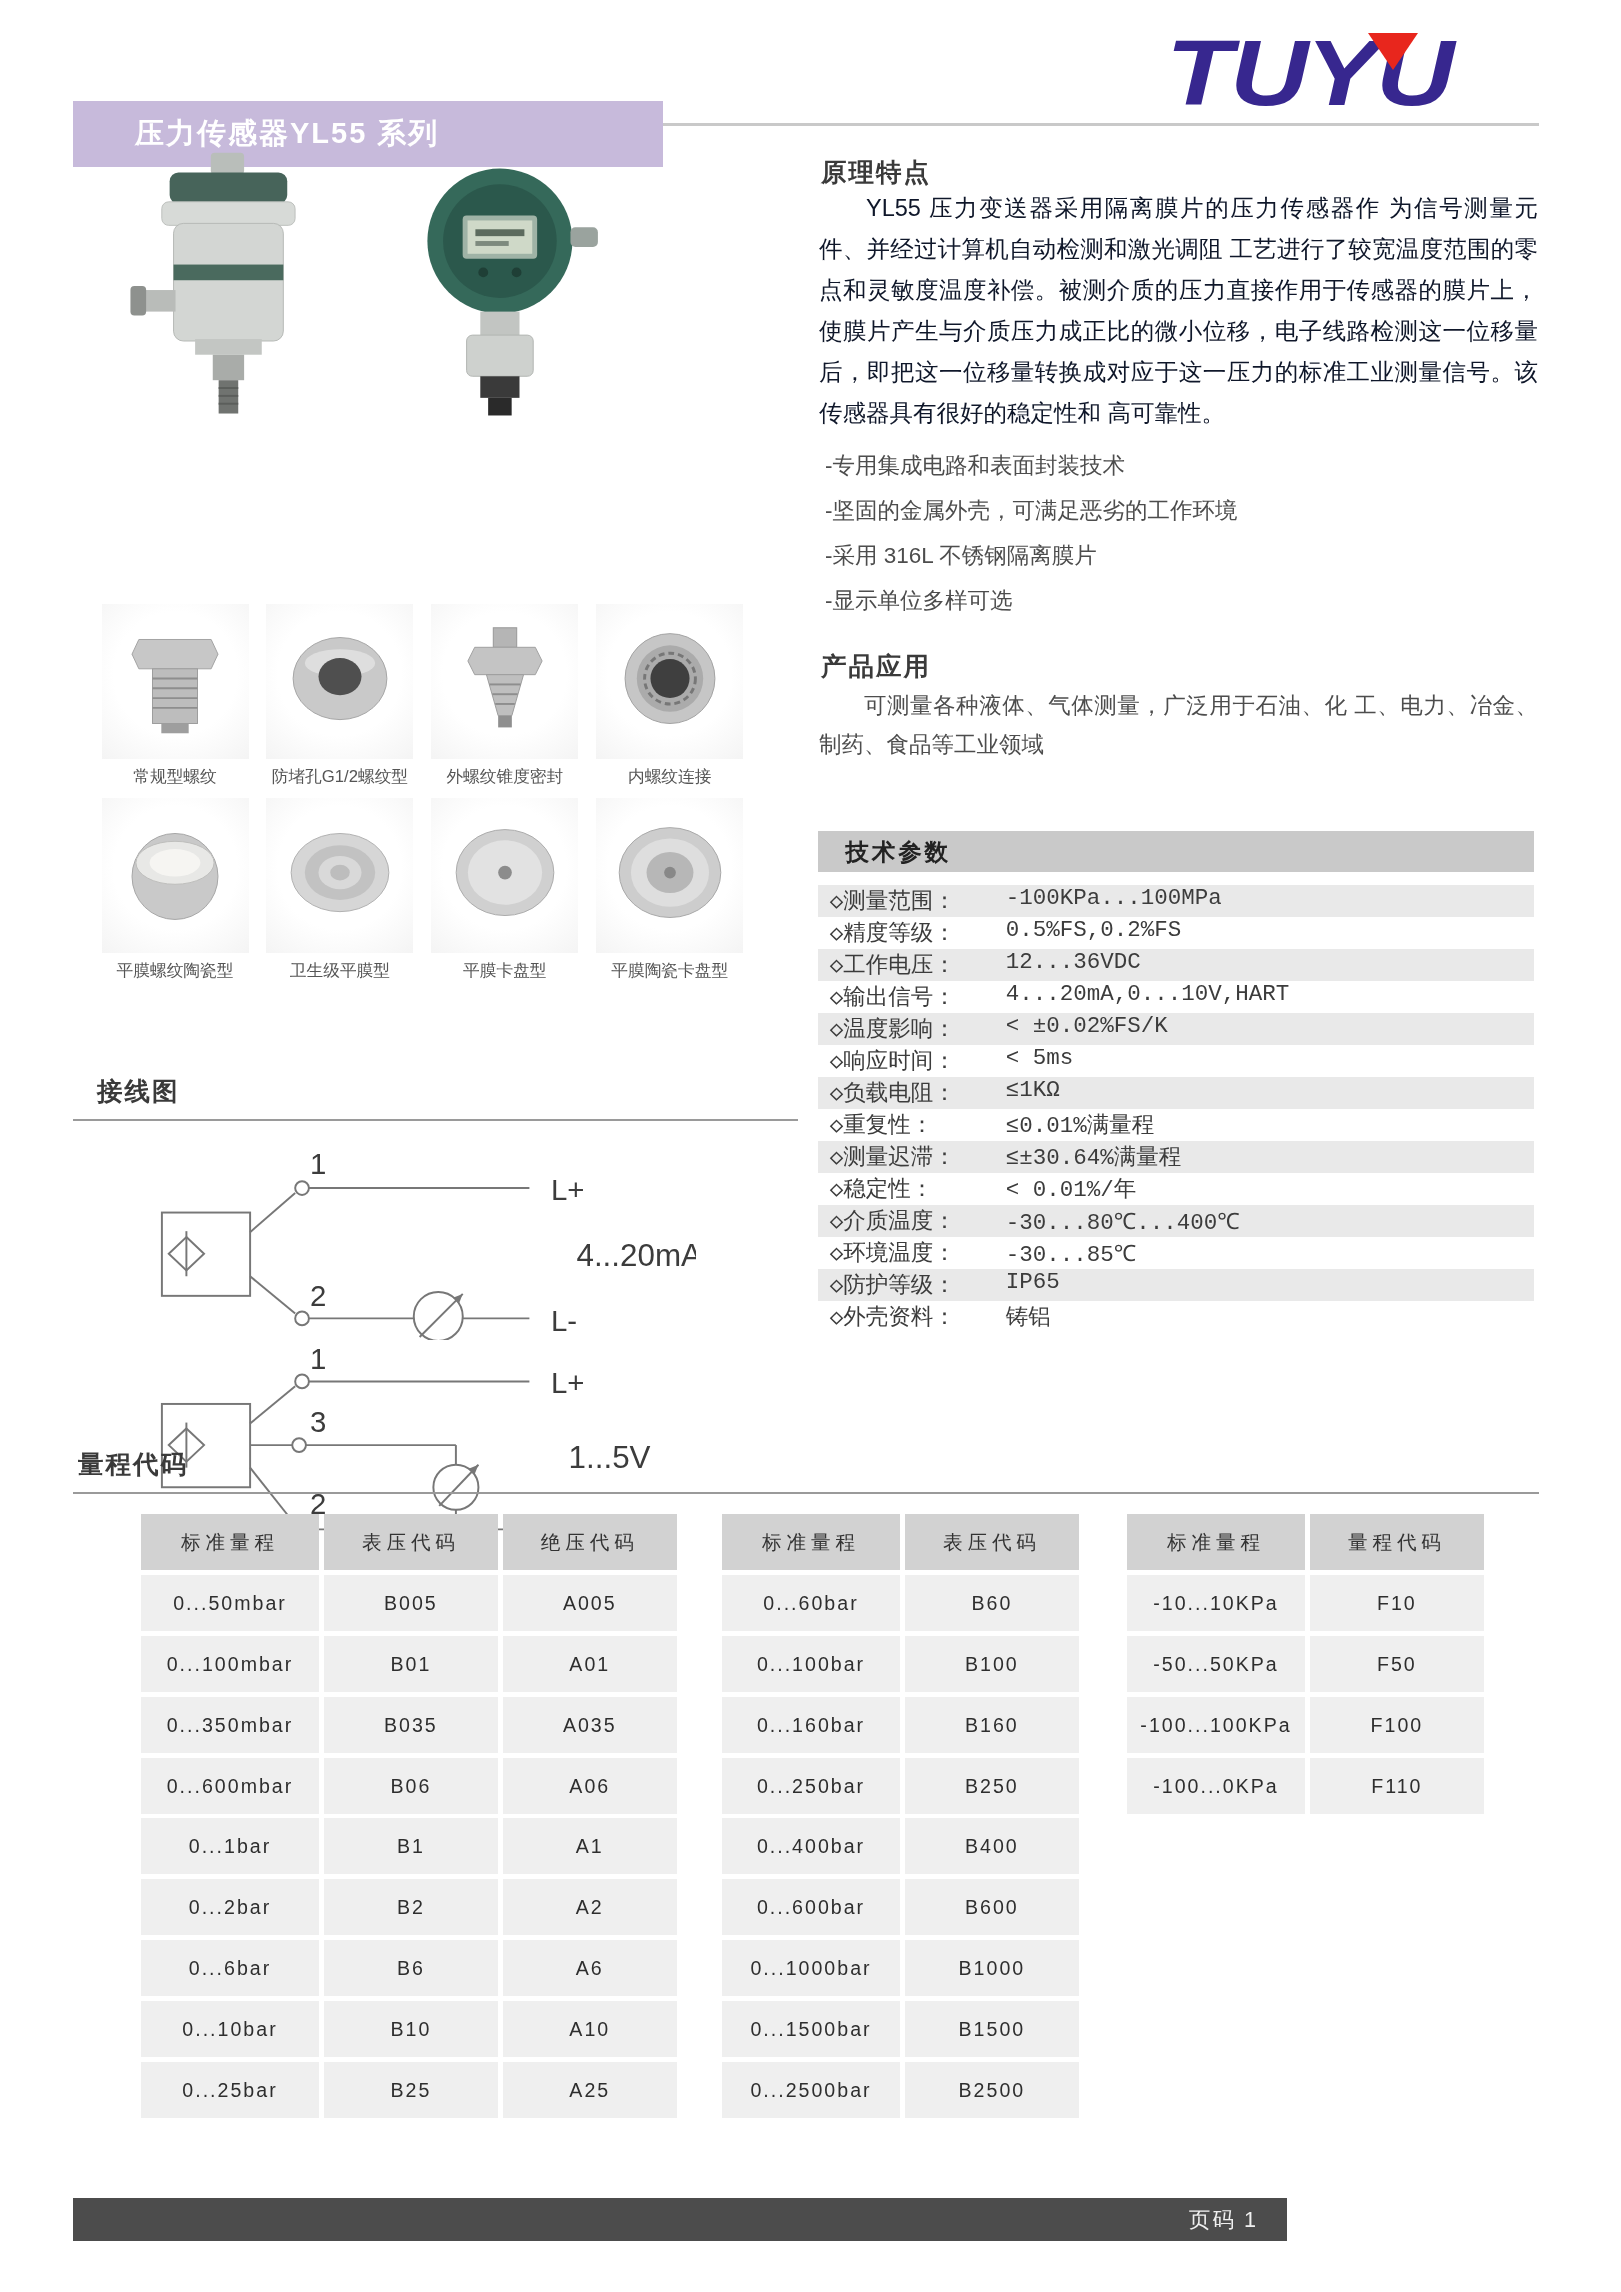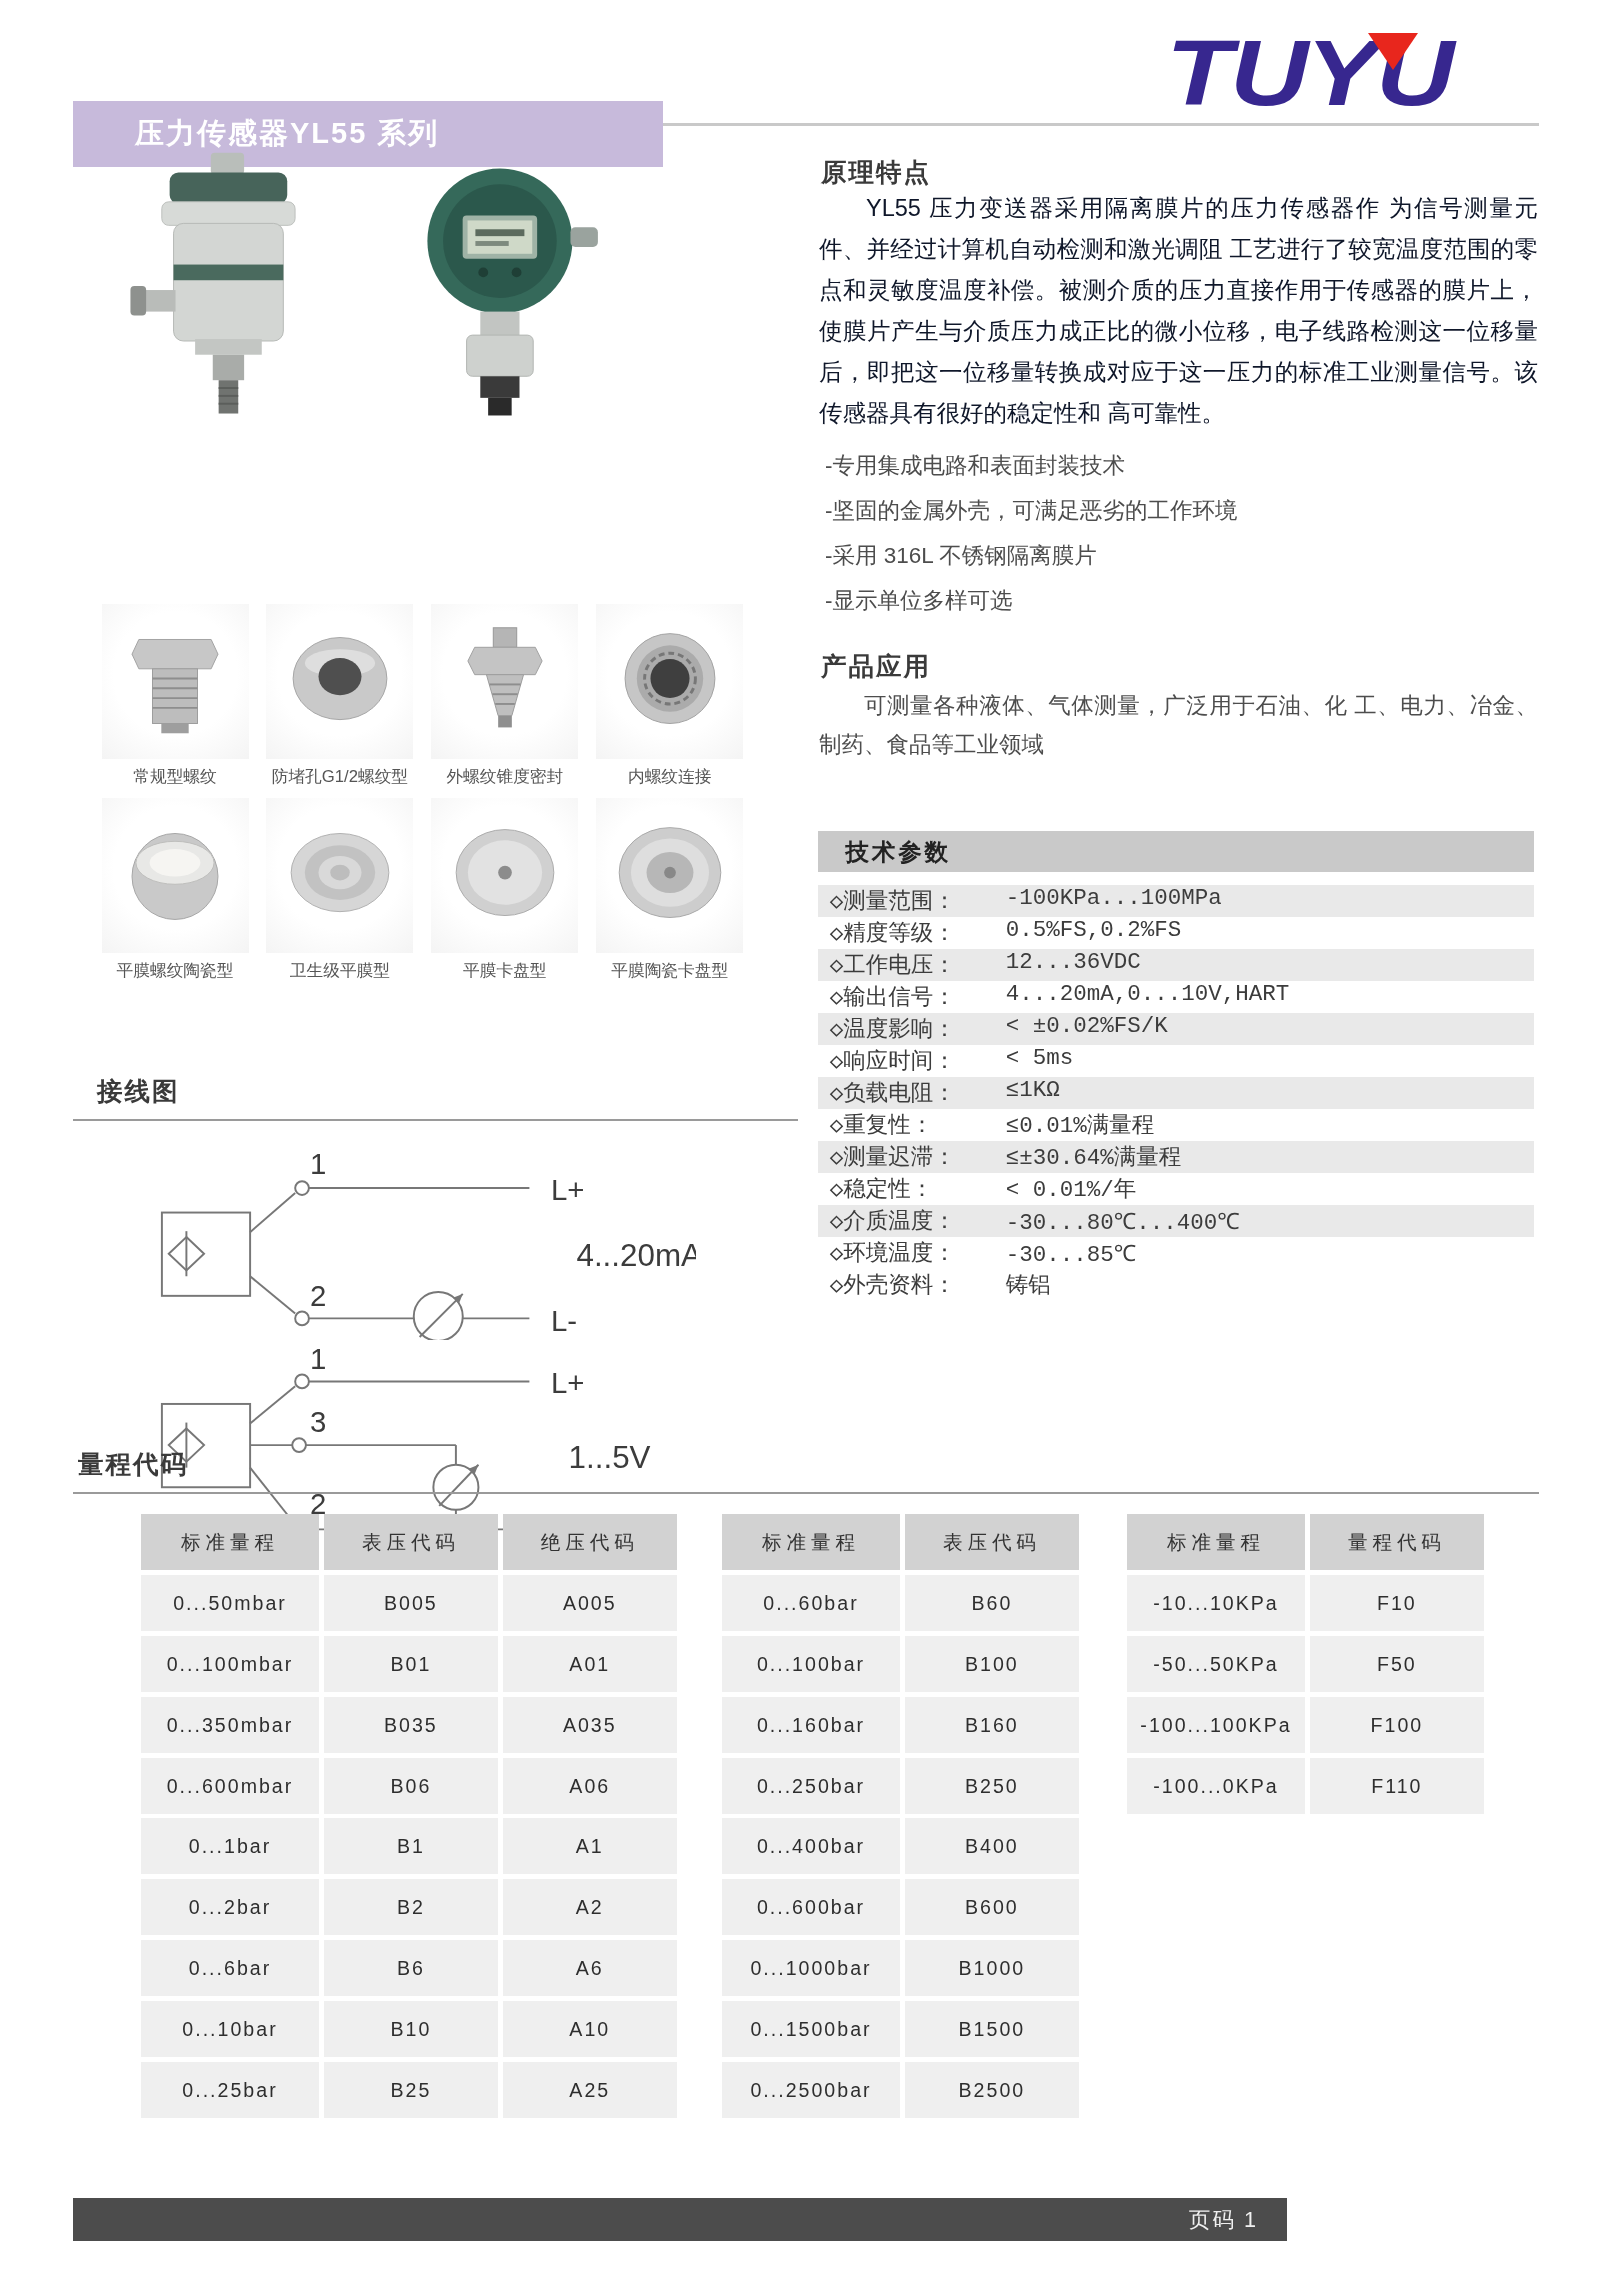--- a/index.html
+++ b/index.html
@@ -274,20 +274,24 @@
       <span class="tech-label">◇稳定性：</span>
       <span class="tech-value">&lt; 0.01%/年</span>
     </div>
     <div class="tech-row shaded">
       <span class="tech-label">◇介质温度：</span>
       <span class="tech-value">-30...80℃...400℃</span>
     </div>
     <div class="tech-row">
       <span class="tech-label">◇环境温度：</span>
       <span class="tech-value">-30...85℃</span>
+    </div>
+    <div class="tech-row shaded">
+      <span class="tech-label">◇防护等级：</span>
+      <span class="tech-value">IP65</span>
     </div>
     <div class="tech-row">
       <span class="tech-label">◇外壳资料：</span>
       <span class="tech-value">铸铝</span>
     </div>
   </div>
 
 <div class="sec-heading" style="left:78px;top:1074px;margin-left:19px;">接线图</div>
 <div class="rule-left"></div>
 

